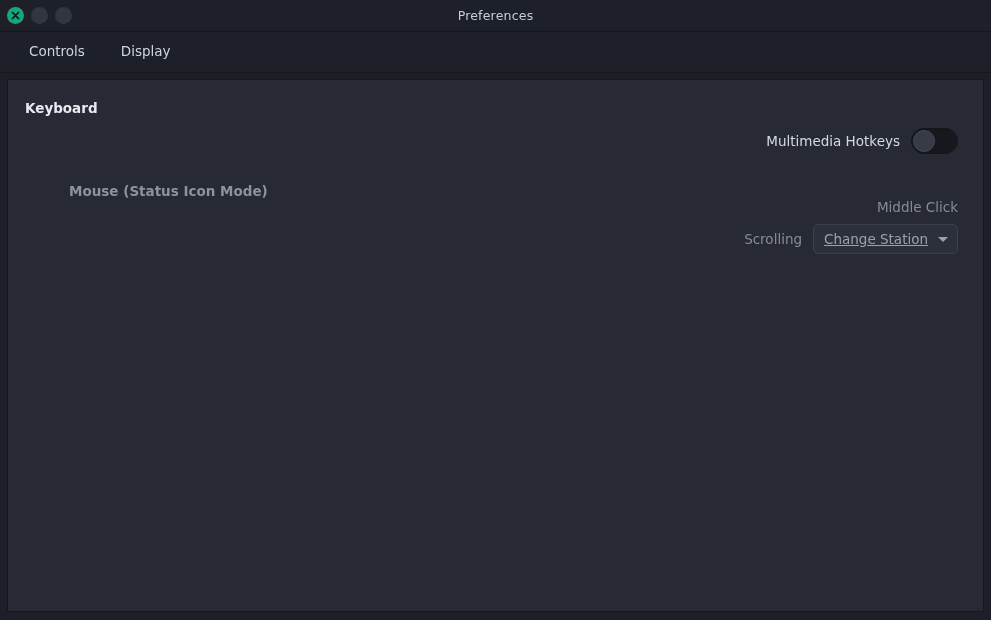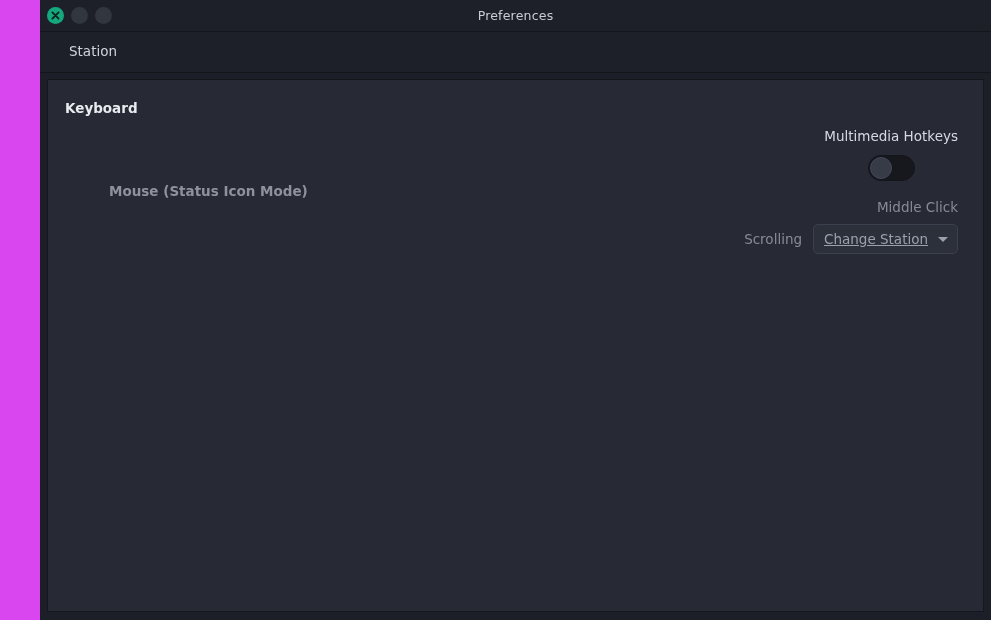--- a/index.html
+++ b/index.html
@@ -16,21 +16,20 @@
   }
 
   .window {
     position: relative;
     width: 991px;
     height: 620px;
     background: #d946ef;
     box-sizing: border-box;
     display: flex;
     flex-direction: column;
-    padding-left: 40px;
   }
 
   
   .titlebar {
     position: relative;
     height: 31px;
     min-height: 31px;
     background: #1d2029;
     border-bottom: 1px solid #14161c;
     display: flex;
@@ -221,30 +220,31 @@
         <span></span>
       </div>
       <div class="wc-btn wc-max">
         <span></span>
       </div>
     </div>
     <div class="title-text">Preferences</div>
   </div>
 
   <div class="tabbar">
-    <div class="tab">Station</div>
+    <div class="tab">Controls</div>
+    <div class="tab">Display</div>
   </div>
 
   <div class="content-wrap">
     <div class="content">
 
       <div class="section">
         <div class="section-title enabled" style="top: 20px;">Keyboard</div>
 
-        <div class="row" style="top: 48px; flex-direction: column;">
+        <div class="row" style="top: 48px;">
           <span class="row-label enabled">Multimedia Hotkeys</span>
           <div class="toggle">
             <div class="knob"></div>
           </div>
         </div>
       </div>
 
       <div class="section">
         <div class="section-title disabled" style="top: 103px; margin-left: 44px;">Mouse (Status Icon Mode)</div>
 

